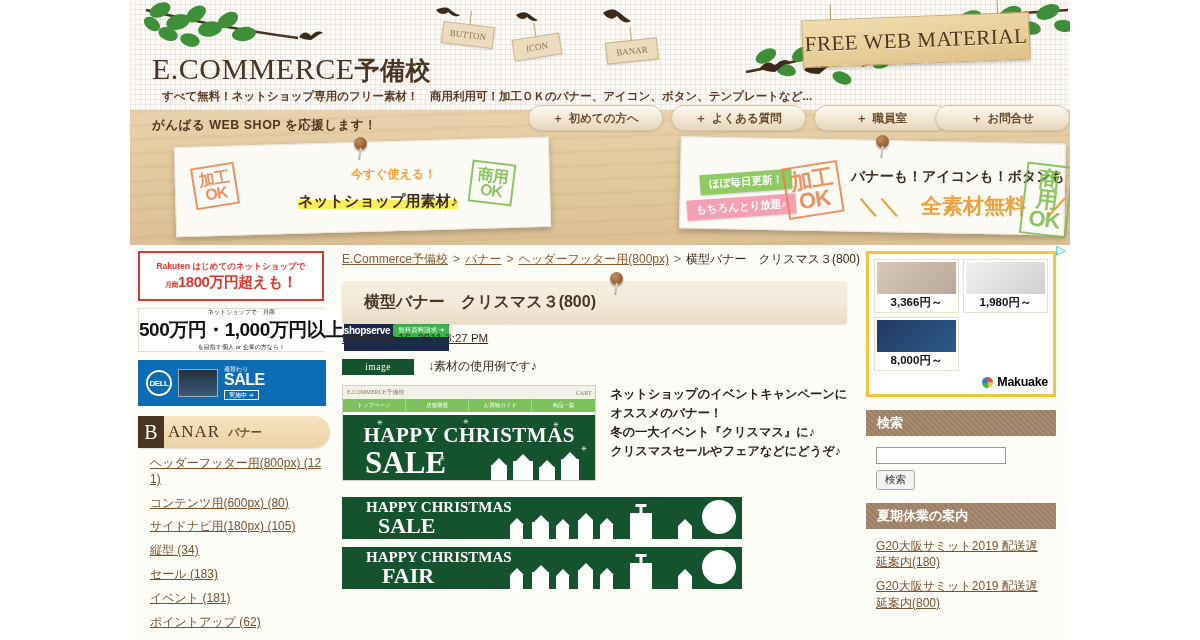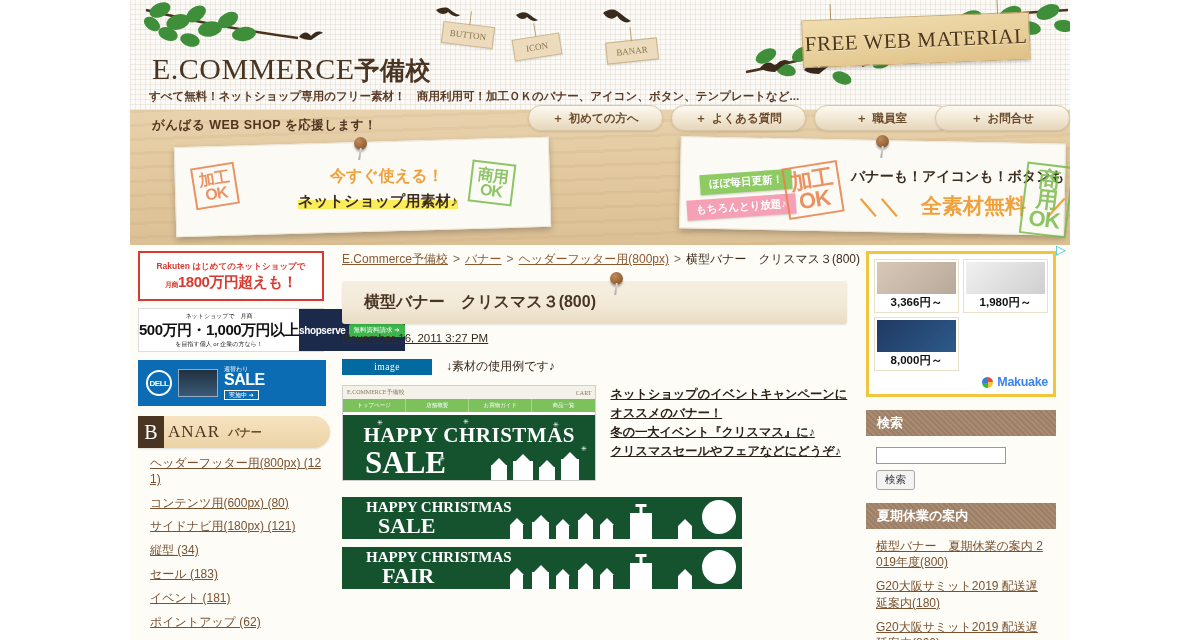--- a/index.html
+++ b/index.html
@@ -25,21 +25,21 @@
   .leaf-spray { position: absolute; pointer-events: none; }
   .site-title {
     position: absolute; left: 22px; top: 52px;
     font-family: "Liberation Serif", "DejaVu Serif", serif;
     font-size: 30px; color: #4a3523; letter-spacing: .5px;
     white-space: nowrap;
   }
   .site-title .big { font-size: 30px; }
   .site-title .jp { font-size: 25px; font-family: "Liberation Sans", sans-serif; font-weight: 700;}
   .tagline {
-    position: absolute; left: 19px; top: 89px;
+    position: absolute; left: 32px; top: 89px;
     font-size: 11.5px; color: #5b3b26; font-weight: 700; white-space: nowrap;
   }
   .freesign {
     position: absolute; left: 672px; top: 16px; width: 228px; height: 48px;
     background: linear-gradient(175deg,#f0dcae 0%, #e8cf9a 55%, #dfc087 100%);
     border: 1px solid #c9a86e;
     transform: rotate(-2.2deg);
     box-shadow: 0 2px 3px rgba(0,0,0,.18);
     display: flex; align-items: center; justify-content: center;
   }
@@ -92,21 +92,21 @@
   }
   .paper-left { left:45px; top:32px; width:375px; height:90px; transform:rotate(-1.6deg); }
   .paper-right { left:550px; top:30px; width:385px; height:92px; transform:rotate(1.1deg); }
   .pin {
     position:absolute; width:13px; height:13px; border-radius:50%;
     background:radial-gradient(circle at 35% 30%, #c08a5a, #7e4a22);
     box-shadow:0 2px 2px rgba(0,0,0,.3); z-index:4;
   }
   .pin::after{content:"";position:absolute;left:5px;top:11px;width:2px;height:12px;
     background:linear-gradient(180deg,#ddd,#aaa);transform:rotate(8deg);}
-  .hand1 { position:absolute; color:#f0a13c; font-weight:700; font-size:16px; white-space:nowrap;}
+  .hand1 { position:absolute; color:#f0a13c; font-weight:700; font-size:12px; white-space:nowrap;margin-left:21px;}
   .hand2 { position:absolute; color:#3b2c1e; font-weight:700; font-size:15px; white-space:nowrap;
     background:linear-gradient(180deg,transparent 42%, #fbec5a 42%, #fbec5a 92%, transparent 92%);}
   .stamp {
     position:absolute; border:2.5px solid; font-weight:700; font-size:16px; line-height:15px;
     padding:4px 5px; text-align:center; letter-spacing:-1px; opacity:.85;
   }
   .stamp-orange{ color:#e8804a; border-color:#e8804a; transform:rotate(-9deg); }
   .stamp-green{ color:#79bb4e; border-color:#79bb4e; transform:rotate(7deg); }
   .ribbon {
     position:absolute; font-size:10.5px; font-weight:700; color:#fff;
@@ -135,21 +135,21 @@
   }
   .ad-rakuten .l1{font-size:8.5px;color:#d9392f;font-weight:700;white-space:nowrap;}
   .ad-rakuten .l2{font-size:15px;color:#d9392f;font-weight:700;white-space:nowrap;letter-spacing:-.5px;}
   .ad-shopserve {
     width:186px; height:44px; background:#f5f3ee; display:flex; margin-bottom:8px;
     border:1px solid #ddd;
   }
   .ss-l{ flex:1.55; display:flex;flex-direction:column;justify-content:center;align-items:center;
     background:#fff; color:#1a1a1a;}
   .ss-l .a{font-size:6px;white-space:nowrap;}
-  .ss-l .b{font-size:15px;font-weight:700;color:#111;white-space:nowrap;letter-spacing:-.5px;}
+  .ss-l .b{font-size:19px;font-weight:700;color:#111;white-space:nowrap;letter-spacing:-.5px;}
   .ss-l .c{font-size:6px;white-space:nowrap;}
   .ss-r{ flex:1; background:#1b2a4a; color:#fff; display:flex;flex-direction:row;
     align-items:center;justify-content:center;gap:3px;}
   .ss-r .brand{font-size:10px;font-weight:700;letter-spacing:-.4px;}
   .ss-r .cta{font-size:6.5px;background:#3cb54a;padding:2px 5px;border-radius:2px;white-space:nowrap;}
   .ad-dell {
     width:188px; height:46px; background:#0b6cb4; display:flex; align-items:center;
     gap:6px; padding:0 8px; margin-bottom:10px;
   }
   .dell-logo{width:26px;height:26px;border-radius:50%;border:2px solid #fff;color:#fff;
@@ -185,21 +185,21 @@
   .title-bar{
     position:relative; width:505px; height:44px;
     background:linear-gradient(180deg,#f6efe1 0%, #f2e9d8 55%, #e9dcc4 100%);
     border-radius:3px; display:flex; align-items:center; padding-left:22px;
     box-shadow:inset 0 1px 0 #fffdf7, 0 1px 2px rgba(0,0,0,.10);
   }
   .title-bar h1{ font-size:16px; color:#4a3523; white-space:nowrap;}
   .post-date{ font-size:11.5px; color:#3a2a1c; margin-top:8px; text-decoration:underline;}
   .img-tag{
     display:inline-flex; align-items:center; justify-content:center;
-    width:90px; height:16px; background:#0369a1; color:#fff; font-size:9.5px;
+    width:72px; height:16px; background:#14532d; color:#fff; font-size:9.5px;
     font-family:"Liberation Serif",serif; letter-spacing:.5px;
   }
   .use-note{ font-size:12px; color:#3a2a1c; margin-left:14px; }
   .mid-flex{ display:flex; gap:14px; margin-top:10px; }
   .shot{
     width:255px; height:96px; border:1px solid #cfcfcf; background:#fff; overflow:hidden;
     position:relative;
   }
   .shot-top{height:13px;background:#f3f1e8;display:flex;align-items:center;padding-left:4px;
     font-size:6px;color:#8a7a62;font-family:"Liberation Serif",serif;}
@@ -231,21 +231,21 @@
   .mk-grid{display:grid;grid-template-columns:1fr 1fr;gap:4px;}
   .mk-cell{border:1px solid #e8e0c8;padding:2px;}
   .mk-img{height:32px;background:linear-gradient(135deg,#d8c8b8,#b9a99a);}
   .mk-img.b{background:linear-gradient(135deg,#f1f1f1,#cfcfcf);}
   .mk-img.c{background:linear-gradient(135deg,#6d7b86,#2e3a44);}
   .mk-img.d{background:linear-gradient(135deg,#1f3a63,#2d5a8a);}
   .mk-price{text-align:center;font-size:11.5px;font-weight:700;color:#111;padding-top:1px;}
   .mk-foot{display:flex;align-items:center;justify-content:flex-end;gap:4px;padding-top:4px;}
   .mk-dot{width:11px;height:11px;border-radius:50%;
     background:conic-gradient(#e84c3d 0 25%, #f2c53d 0 50%, #3cb54a 0 75%, #3a7bd5 0 100%);}
-  .mk-name{font-size:12.5px;font-weight:700;color:#3b82f6;letter-spacing:-.3px;}
+  .mk-name{font-size:12.5px;font-weight:700;color:#000000;letter-spacing:-.3px;}
   .adchoice{position:absolute;right:-13px;top:-12px;color:#29c2e0;font-size:13px;}
   .side-head{
     width:190px; height:26px; margin-top:13px;
     background:repeating-linear-gradient(45deg,#9b7f66 0 2px,#a88b70 2px 4px);
     color:#fff; font-size:13px; font-weight:700; display:flex; align-items:center; padding-left:11px;
   }
   .side-body{ width:190px; padding:10px 10px 0 10px; }
   .s-input{ width:130px; height:17px; border:1px solid #9a9a9a; background:#fff; }
   .s-btn{ margin-top:6px; font-size:10.5px; padding:2px 8px; background:#f3f3f3;
     border:1px solid #a8a8a8; border-radius:3px; color:#333; }
@@ -412,21 +412,21 @@
 
       <div class="cat-head">
         <div class="sq">B</div>
         <div class="en">ANAR</div>
         <div class="jp">バナー</div>
       </div>
 
       <div class="cat-list">
         <a href="#">ヘッダーフッター用(800px) (121)</a>
         <a href="#">コンテンツ用(600px) (80)</a>
-        <a href="#">サイドナビ用(180px) (121)</a>
+        <a href="#">サイドナビ用(180px) (105)</a>
         <a href="#">縦型 (34)</a>
         <a href="#">セール (183)</a>
         <a href="#">イベント (181)</a>
         <a href="#">ポイントアップ (62)</a>
         <a href="#">送料無料 (37)</a>
       </div>
     </div>
 
     <div class="col-mid">
 
@@ -467,21 +467,21 @@
             <div class="house" style="left:170px;width:20px;height:22px;"></div>
             <div class="house" style="left:196px;width:16px;height:16px;"></div>
             <div class="house" style="left:218px;width:18px;height:24px;"></div>
             <span class="star" style="left:34px;top:4px;">✳</span>
             <span class="star" style="left:120px;top:3px;">✳</span>
             <span class="star" style="left:210px;top:6px;">✳</span>
             <span class="star" style="left:96px;top:40px;">✳</span>
             <span class="star" style="left:238px;top:30px;">✳</span>
           </div>
         </div>
-        <div class="desc" style="white-space:pre-line;text-decoration:underline;">ネットショップのイベントキャンペーンにオススメのバナー！
+        <div class="desc" style="white-space:pre-line;">ネットショップのイベントキャンペーンにオススメのバナー！
 冬の一大イベント『クリスマス』に♪
 クリスマスセールやフェアなどにどうぞ♪</div>
       </div>
 
       <div style="margin-top:16px;">
         <div class="wide-banner">
           <div class="xmas" style="position:absolute;inset:0;">
             <div class="t2" style="left:24px;top:2px;font-size:15px;">HAPPY CHRISTMAS</div>
             <div class="t2" style="left:36px;top:16px;font-size:22px;">SALE</div>
             <div class="house" style="left:168px;width:13px;height:14px;"></div>
@@ -536,19 +536,18 @@
       </div>
 
       <div class="side-head">検索</div>
       <div class="side-body">
         <input class="s-input" type="text" placeholder="" style="">
         <div><button class="s-btn">検索</button></div>
       </div>
 
       <div class="side-head">夏期休業の案内</div>
       <div class="blog-list">
-        <a href="#">横型バナー　夏期休業の案内 2019年度(800)</a>
         <a href="#">G20大阪サミット2019 配送遅延案内(180)</a>
         <a href="#">G20大阪サミット2019 配送遅延案内(800)</a>
       </div>
     </div>
   </div>
 </div>
 
 </body></html>

